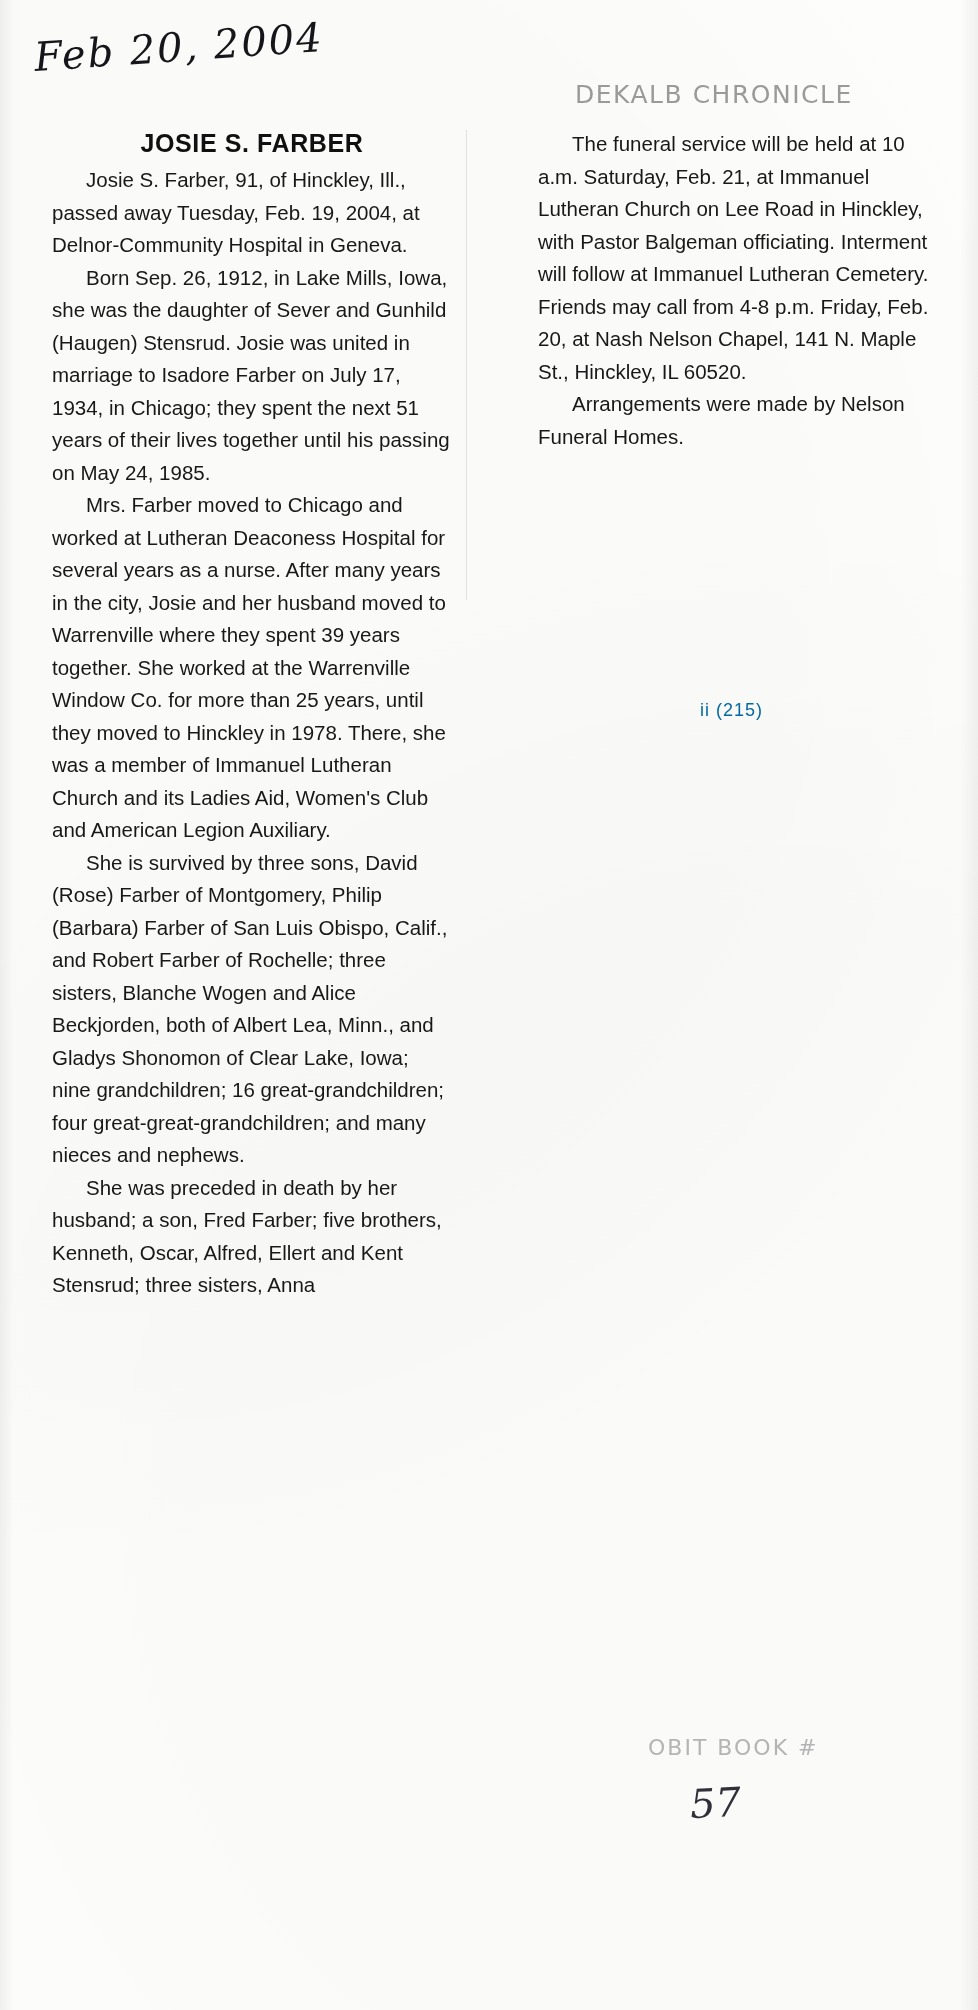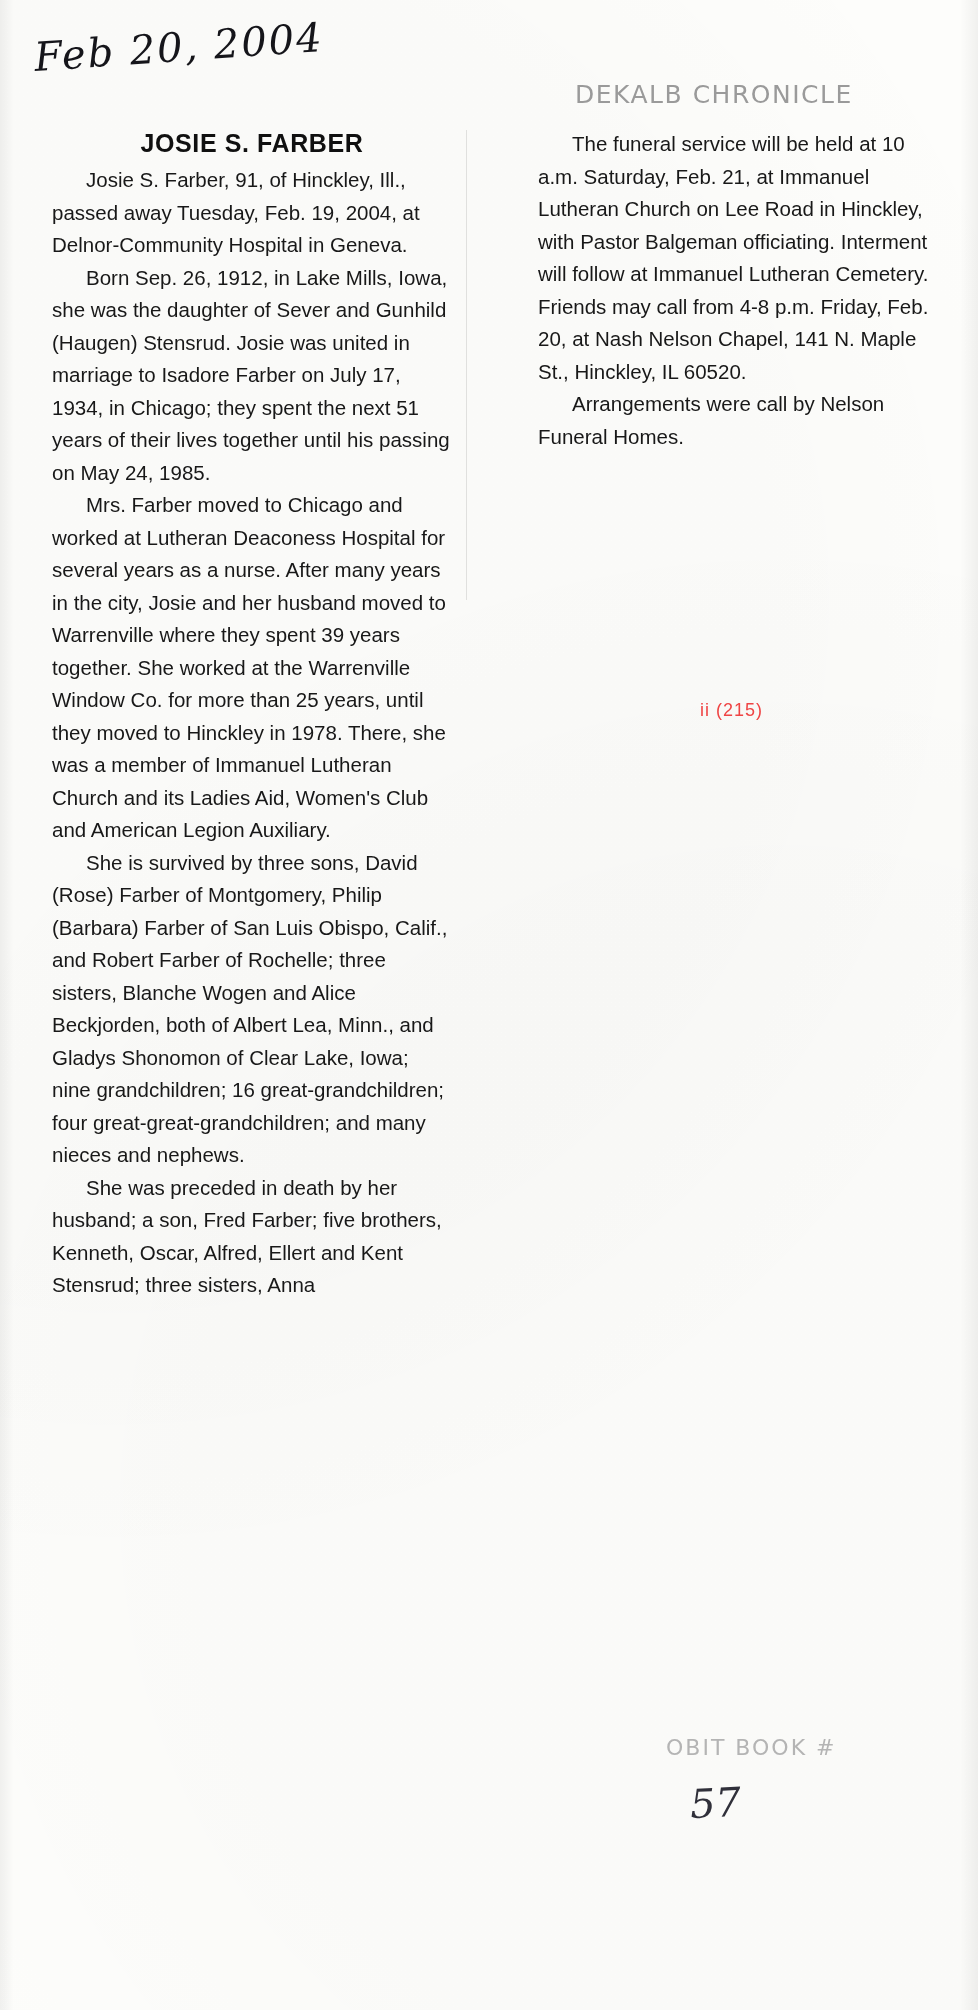--- a/index.html
+++ b/index.html
@@ -54,21 +54,21 @@
     font-size: 25px;
     letter-spacing: 1.5px;
     color: #9a9a9a;
     white-space: nowrap;
     margin-top: 44px;
   }
 
   
   .obit-stamp {
     position: absolute;
-    left: 666px;
+    left: 648px;
     top: 1735px;
     font-family: "DejaVu Sans", sans-serif;
     font-size: 22px;
     letter-spacing: 2px;
     color: #b4b4b4;
     white-space: nowrap;
   }
   .obit-number {
     position: absolute;
     left: 690px;
@@ -125,21 +125,21 @@
     height: 470px;
     background: rgba(0,0,0,0.10);
   }
 
   
   .faded-tail {
     position: absolute;
     left: 700px;
     top: 700px;
     font-size: 18px;
-    color: #ef4444;
+    color: #0369a1;
     letter-spacing: 1px;
   }
 
   
   .edge-left {
     position: absolute;
     left: 0; top: 0;
     width: 14px; height: 100%;
     background: linear-gradient(to right, rgba(0,0,0,0.05), rgba(0,0,0,0));
     pointer-events: none;
@@ -171,21 +171,21 @@
     <h1 class="headline">JOSIE S. FARBER</h1>
     <p class="body-par">Josie S. Farber, 91, of Hinckley, Ill., passed away Tuesday, Feb. 19, 2004, at Delnor-Community Hospital in Geneva.</p>
     <p class="body-par">Born Sep. 26, 1912, in Lake Mills, Iowa, she was the daughter of Sever and Gunhild (Haugen) Stensrud. Josie was united in marriage to Isadore Farber on July 17, 1934, in Chicago; they spent the next 51 years of their lives together until his passing on May 24, 1985.</p>
     <p class="body-par">Mrs. Farber moved to Chicago and worked at Lutheran Deaconess Hospital for several years as a nurse. After many years in the city, Josie and her husband moved to Warrenville where they spent 39 years together. She worked at the Warrenville Window Co. for more than 25 years, until they moved to Hinckley in 1978. There, she was a member of Immanuel Lutheran Church and its Ladies Aid, Women's Club and American Legion Auxiliary.</p>
     <p class="body-par">She is survived by three sons, David (Rose) Farber of Montgomery, Philip (Barbara) Farber of San Luis Obispo, Calif., and Robert Farber of Rochelle; three sisters, Blanche Wogen and Alice Beckjorden, both of Albert Lea, Minn., and Gladys Shonomon of Clear Lake, Iowa; nine grandchildren; 16 great-grandchildren; four great-great-grandchildren; and many nieces and nephews.</p>
     <p class="body-par">She was preceded in death by her husband; a son, Fred Farber; five brothers, Kenneth, Oscar, Alfred, Ellert and Kent Stensrud; three sisters, Anna</p>
   </div>
 
   <div class="col col-right">
     <p class="body-par">The funeral service will be held at 10 a.m. Saturday, Feb. 21, at Immanuel Lutheran Church on Lee Road in Hinckley, with Pastor Balgeman officiating. Interment will follow at Immanuel Lutheran Cemetery. Friends may call from 4-8 p.m. Friday, Feb. 20, at Nash Nelson Chapel, 141 N. Maple St., Hinckley, IL 60520.</p>
-    <p class="body-par">Arrangements were call by Nelson Funeral Homes.</p>
+    <p class="body-par">Arrangements were made by Nelson Funeral Homes.</p>
   </div>
 
 </div>
 
 <div class="faded-tail">ii (215)</div>
 
 <div class="obit-stamp">OBIT BOOK #</div>
 <div class="obit-number">57</div>
 
 <div class="edge-left"></div>

